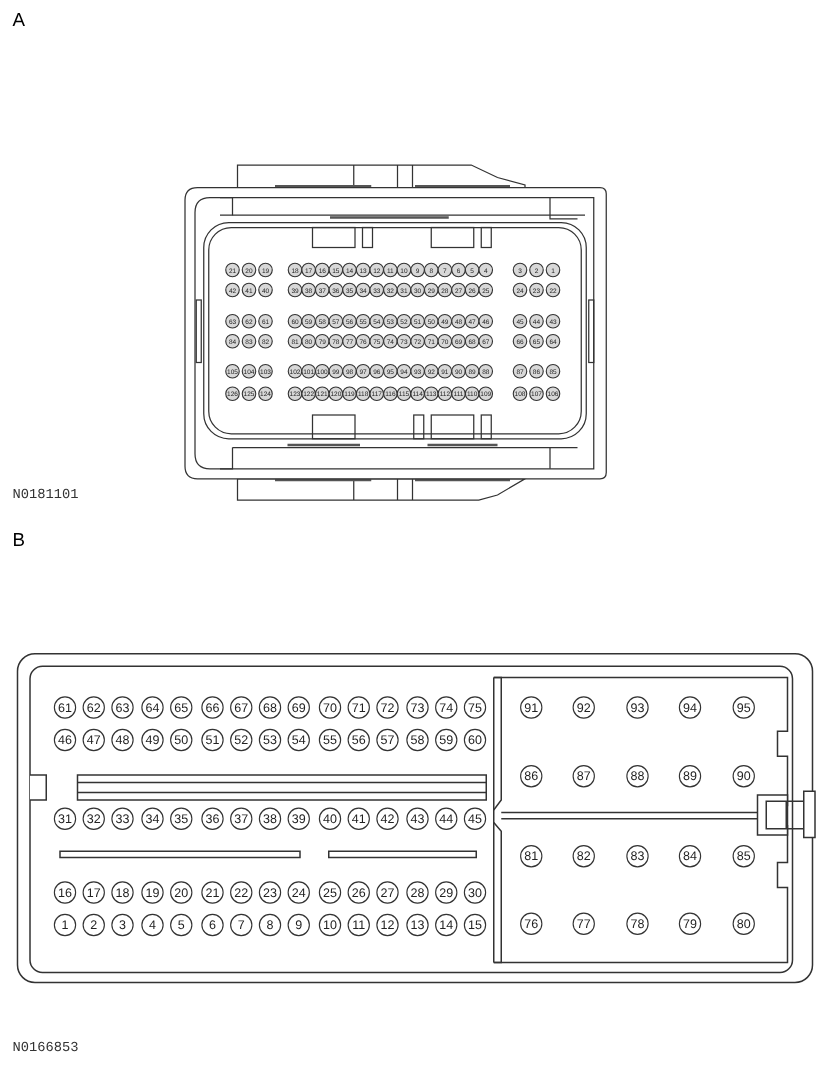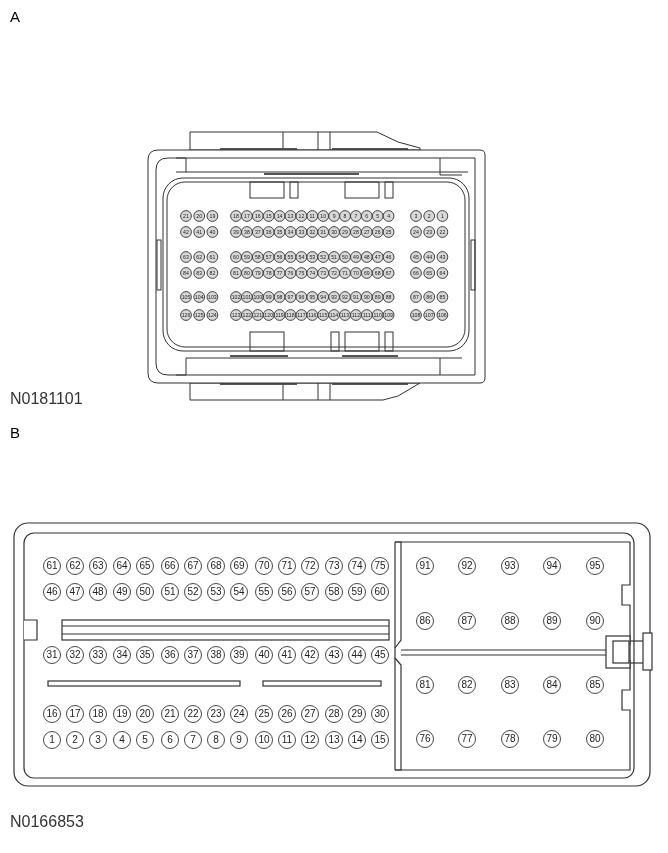--- a/index.html
+++ b/index.html
@@ -1,29 +1,29 @@
 <!DOCTYPE html>
 <html><head>
 <meta charset="utf-8">
 <style>
   html, body { margin: 0; padding: 0; background: #ffffff; }
   body { width: 668px; height: 853px; position: relative; overflow: hidden; font-family: "Liberation Sans", sans-serif; }
   .panel-label { position: absolute; font-size: 15px; color: #000; font-family: "Liberation Sans", sans-serif; }
-  .ref-code { position: absolute; font-size: 16px; color: #333; font-family: Liberation Sans, sans-serif; }
+  .ref-code { position: absolute; font-size: 11px; color: #333; font-family: Liberation Mono, monospace; }
   svg { position: absolute; left: 0; top: 0; }
   .pin-a text { font-size: 5.2px; font-family: "Liberation Sans", sans-serif; fill: #222; }
   .pin-b text { font-size: 10px; font-family: "Liberation Sans", sans-serif; fill: #222; }
 </style>
 </head>
 <body>
 
 <div class="panel-label" style="left:10px; top:8px;">A</div>
 <div class="ref-code" style="left:10px; top:390px;">N0181101</div>
 <div class="panel-label" style="left:10px; top:424px;">B</div>
-<div class="ref-code" style="left:10px; top:813px;">N0166853</div>
+<div class="ref-code" style="left:10px; top:833px;">N0166853</div>
 
 <svg width="668" height="853" viewBox="0 0 668 853">
 
   <g id="connector-a" fill="none" stroke="#333" stroke-width="1">
 
     <path d="M190,132 L377,132 L398,142 L420,148 L420,150 L190,150 Z" fill="#fff"></path>
     <line x1="283" y1="132" x2="283" y2="150"></line>
     <line x1="318" y1="132" x2="318" y2="150"></line>
     <line x1="330" y1="132" x2="330" y2="150"></line>
     <line x1="220" y1="149" x2="297" y2="149" stroke="#555" stroke-width="2"></line>

